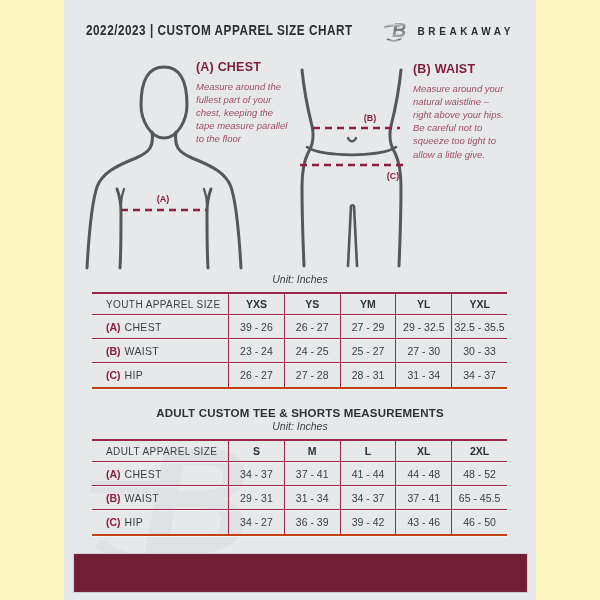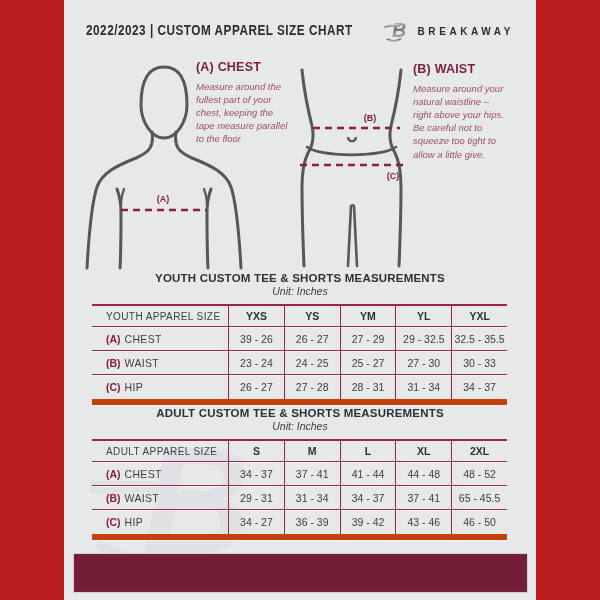--- a/index.html
+++ b/index.html
@@ -1,17 +1,17 @@
 <!DOCTYPE html>
 <html><head>
 <meta charset="utf-8">
 <style>
   html,body{margin:0;padding:0;background:#000;}
   *{box-sizing:border-box;font-family:"Liberation Sans",sans-serif;}
-  .canvas{position:relative;width:600px;height:600px;background:#b91c1c;overflow:hidden;}
+  .canvas{position:relative;width:600px;height:600px;background:#fef9c3;overflow:hidden;}
   .doc{position:absolute;left:64px;top:0;width:472px;height:600px;background:#e7e8ea;overflow:hidden;}
 
   
   .hdr{position:absolute;left:0;top:16px;width:472px;height:30px;}
   .hdr-title{position:absolute;left:22px;top:6px;font-size:14px;font-weight:bold;color:#2b2d31;
     letter-spacing:.6px;transform:scaleX(.84);transform-origin:0 50%;white-space:nowrap;}
   .brand{position:absolute;right:22px;top:0;display:flex;align-items:center;gap:7px;height:30px;}
   .brand-name{font-size:10px;font-weight:bold;letter-spacing:3.6px;color:#2b2d31;}
 
   
@@ -26,21 +26,21 @@
   .instr-b{left:349px;top:62px;width:120px;}
   .instr-c{left:349px;top:164px;width:124px;}
 
   
   .section{position:absolute;left:0;width:472px;z-index:2;}
   .sec-youth{top:272px;}
   .sec-adult{top:407px;}
   .sec-title{text-align:center;font-size:11.5px;font-weight:bold;color:#2e3036;letter-spacing:.2px;}
   .sec-unit{text-align:center;font-size:10.5px;font-style:italic;color:#3b3d42;margin-top:1px;margin-bottom:7px;}
   .tbl{display:grid;grid-template-columns:136px repeat(5,1fr);width:415px;margin-left:28px;
-       border-top:2px solid #9b2747;border-bottom:6px solid #c2410c;box-shadow:0 1px 0 #f3f4f6;}
+       border-top:2px solid #9b2747;border-bottom:2px solid #c2410c;box-shadow:0 1px 0 #f3f4f6;}
   .cell{height:24px;display:flex;align-items:center;justify-content:center;
         font-size:10.5px;color:#3b3d42;border-bottom:1.5px solid #9b2747;box-shadow:0 1px 0 #f3f4f6;}
   .cell.th{height:21px;font-weight:bold;font-size:10.5px;color:#2e3036;}
   .cell.first{justify-content:flex-start;padding-left:14px;}
   .cell.th.first{font-weight:normal;font-size:10px;letter-spacing:.4px;color:#3b3d42;}
   .cell.c{border-left:1.5px solid #9b2747;}
   .cell.lr{border-bottom:none;box-shadow:none;}
   .rk{color:#8c1d3f;font-weight:bold;margin-right:4px;}
   .rl{color:#3b3d42;letter-spacing:.3px;}
 
@@ -122,21 +122,20 @@
 allow a little give.</div>
     </div>
 
     <svg class="watermark" width="235" height="150" viewBox="0 0 235 150">
       <text x="58" y="138" font-family="Liberation Serif, serif" font-weight="bold" font-style="italic" font-size="150" fill="#dfe1e4">B</text>
       <rect x="6" y="66" width="86" height="12" fill="#dfe1e4"></rect>
       <path d="M 14,128 C 45,152 95,154 126,130" stroke="#dfe1e4" stroke-width="11" fill="none"></path>
     </svg>
 
     <div class="section sec-youth">
-      <div class="sec-title">YOUTH CUSTOM TEE &amp; SHORTS MEASUREMENTS</div>
       <div class="sec-unit">Unit: Inches</div>
       <div class="tbl">
         <div class="cell th first">YOUTH APPAREL SIZE</div>
         <div class="cell th c">YXS</div>
         <div class="cell th c">YS</div>
         <div class="cell th c">YM</div>
         <div class="cell th c">YL</div>
         <div class="cell th c">YXL</div>
 
         <div class="cell first">

